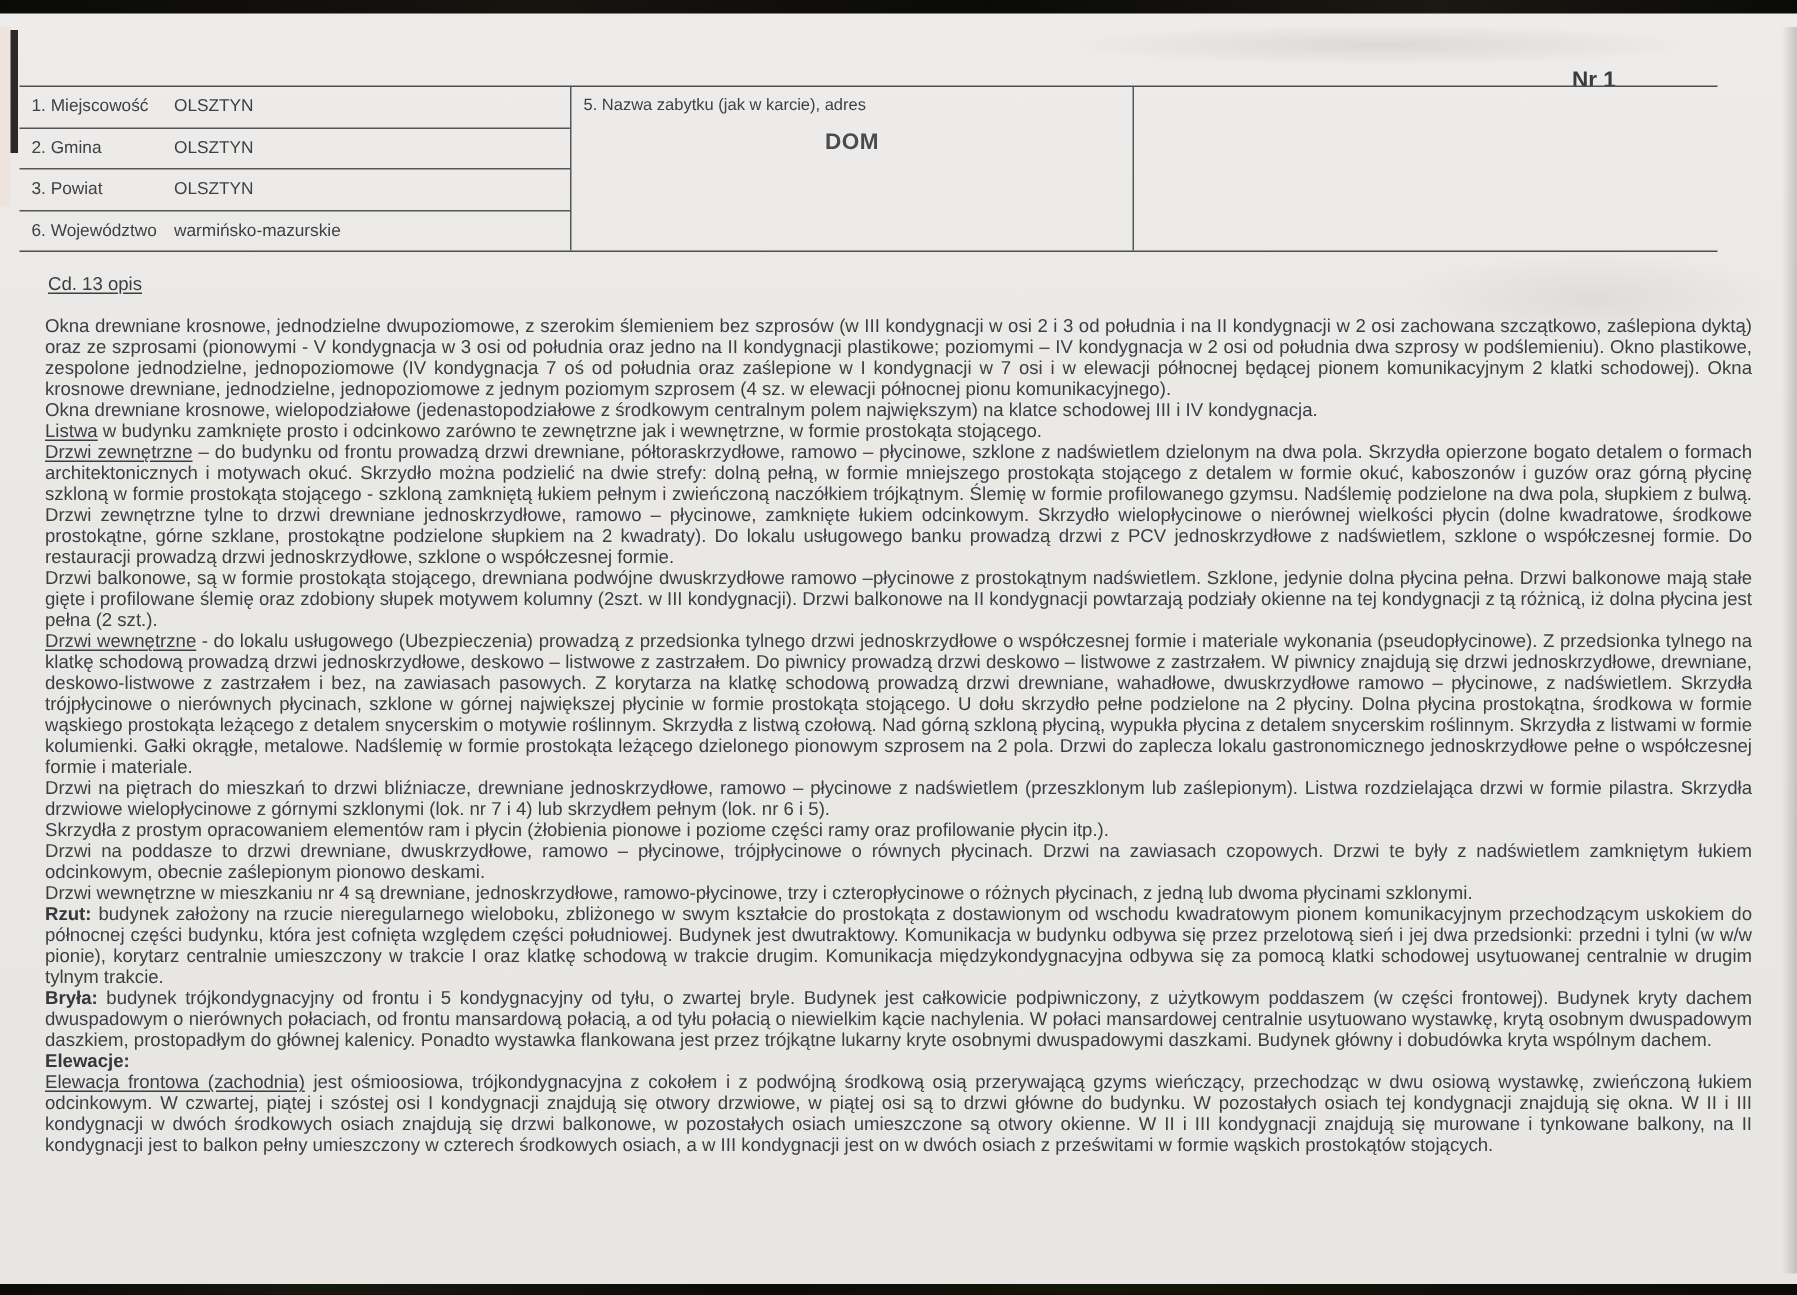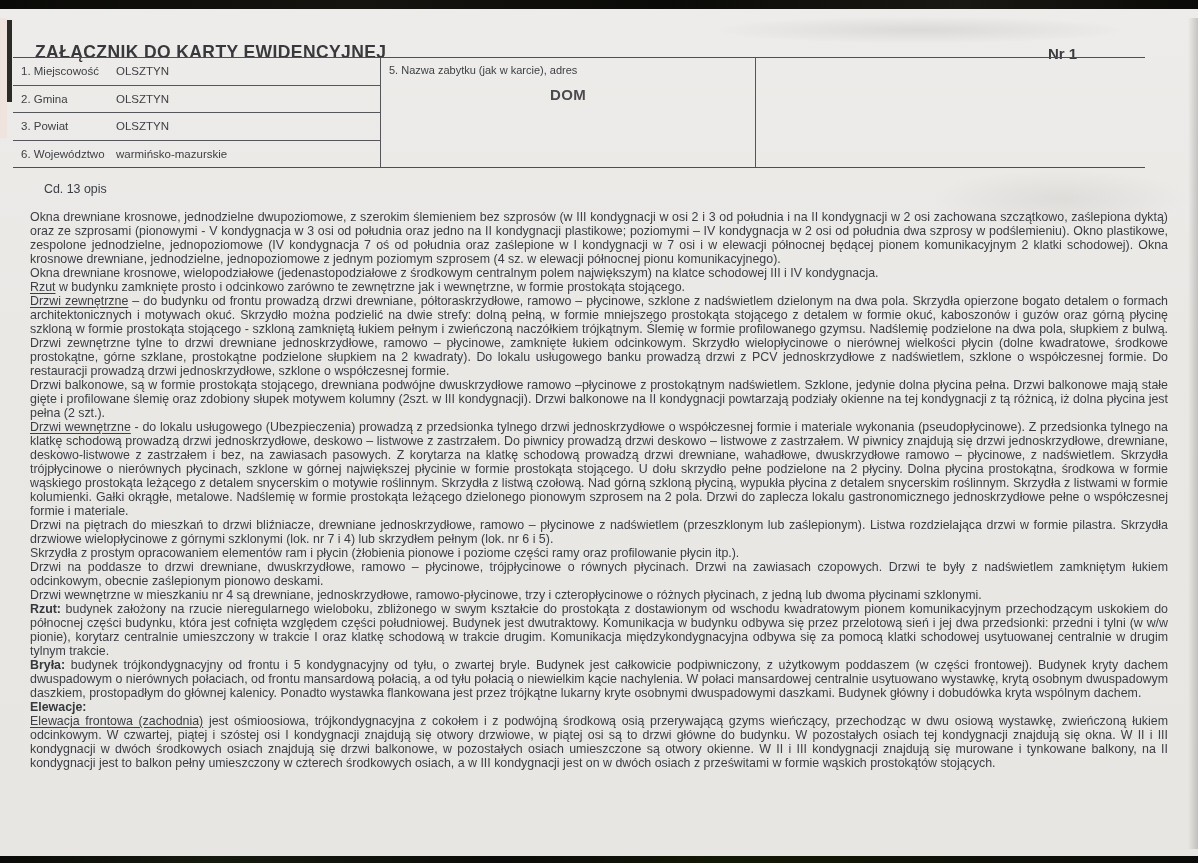--- a/index.html
+++ b/index.html
@@ -39,39 +39,38 @@
   .hrow .lbl{width:95px;font-size:11.5px;color:#3e4044;}
   .hrow .val{font-size:11.5px;color:#3e4044;}
   .col-mid{width:376px;border-left:1.3px solid #55565a;border-right:1.3px solid #55565a;box-sizing:border-box;}
   .col-right{flex:1;}
   .cell-label{font-size:11px;color:#3e4044;padding:6px 0 0 8px;}
   .monument-name{margin-top:10px;text-align:center;font-size:15px;font-weight:bold;color:#4a4b4e;letter-spacing:.3px;}
   .monument-addr{margin-top:4px;text-align:center;font-size:15px;font-weight:bold;color:#4a4b4e;letter-spacing:.3px;}
   .attachment-val{margin-top:26px;text-align:center;font-size:15.5px;color:#46474a;letter-spacing:.3px;}
 
   .doc{position:absolute;left:30px;top:173px;width:1138px;color:#3b3e44;}
-  .sec-head{font-size:12.4px;text-underline-offset:2px;margin:0 0 14px 14px;}
+  .sec-head{font-size:12.4px;text-decoration:underline;text-underline-offset:2px;margin:0 0 14px 2px;}
   .doc p{margin:0;font-size:12.4px;line-height:14px;text-align:justify;}
   .lead-u{text-decoration:underline;text-underline-offset:2px;}
   .lead-b{font-weight:bold;color:#34373c;margin-top:48px;}
 
   .footer{position:absolute;left:8px;top:833px;width:1154px;border-top:1px dashed #85857f;}
   .footer .credit{padding:3px 0 0 22px;font-size:12px;color:#3b3e44;}
   .signature{position:absolute;left:410px;top:-28px;width:64px;height:58px;}
 </style>
 </head>
 <body>
 
 <div class="bar-top"></div>
 
 <div class="page">
   <div class="smudge s2"></div>
   <div class="smudge s1"></div>
 
-  <div class="title">ZAŁĄCZNIK DO KARTY EWIDENCYJNEJ</div>
   <div class="page-no">Nr 1</div>
 
   <div class="htable">
     <div class="col-left">
         <div class="hrow">
           <span class="lbl">1. Miejscowość</span>
           <span class="val">OLSZTYN</span>
         </div>
         <div class="hrow">
           <span class="lbl">2. Gmina</span>
@@ -90,21 +89,21 @@
       <div class="cell-label">5. Nazwa zabytku (jak w karcie), adres</div>
       <div class="monument-name">DOM</div>
     </div>
   </div>
 
   <div class="doc">
     <div class="sec-head">Cd. 13 opis</div>
     <div id="paragraphs">
         <p><span>Okna drewniane krosnowe, jednodzielne dwupoziomowe, z szerokim ślemieniem bez szprosów (w III kondygnacji w osi 2 i 3 od południa i na II kondygnacji w 2 osi zachowana szczątkowo, zaślepiona dyktą) oraz ze szprosami (pionowymi - V kondygnacja w 3 osi od południa oraz jedno na II kondygnacji plastikowe; poziomymi – IV kondygnacja w 2 osi od południa dwa szprosy w podślemieniu). Okno plastikowe, zespolone jednodzielne, jednopoziomowe (IV kondygnacja 7 oś od południa oraz zaślepione w I kondygnacji w 7 osi i w elewacji północnej będącej pionem komunikacyjnym 2 klatki schodowej). Okna krosnowe drewniane, jednodzielne, jednopoziomowe z jednym poziomym szprosem (4 sz. w elewacji północnej pionu komunikacyjnego).</span></p>
         <p><span>Okna drewniane krosnowe, wielopodziałowe (jedenastopodziałowe z środkowym centralnym polem największym) na klatce schodowej III i IV kondygnacja.</span></p>
-        <p><span class="lead-u">Rzut</span><span> w budynku zamknięte prosto i odcinkowo zarówno te zewnętrzne jak i wewnętrzne, w formie prostokąta stojącego.</span></p>
+        <p><span class="lead-u">Listwa</span><span> w budynku zamknięte prosto i odcinkowo zarówno te zewnętrzne jak i wewnętrzne, w formie prostokąta stojącego.</span></p>
         <p><span class="lead-u">Drzwi zewnętrzne</span><span> – do budynku od frontu prowadzą drzwi drewniane, półtoraskrzydłowe, ramowo – płycinowe, szklone z nadświetlem dzielonym na dwa pola. Skrzydła opierzone bogato detalem o formach architektonicznych i motywach okuć. Skrzydło można podzielić na dwie strefy: dolną pełną, w formie mniejszego prostokąta stojącego z detalem w formie okuć, kaboszonów i guzów oraz górną płycinę szkloną w formie prostokąta stojącego - szkloną zamkniętą łukiem pełnym i zwieńczoną naczółkiem trójkątnym. Ślemię w formie profilowanego gzymsu. Nadślemię podzielone na dwa pola, słupkiem z bulwą. Drzwi zewnętrzne tylne to drzwi drewniane jednoskrzydłowe, ramowo – płycinowe, zamknięte łukiem odcinkowym. Skrzydło wielopłycinowe o nierównej wielkości płycin (dolne kwadratowe, środkowe prostokątne, górne szklane, prostokątne podzielone słupkiem na 2 kwadraty). Do lokalu usługowego banku prowadzą drzwi z PCV jednoskrzydłowe z nadświetlem, szklone o współczesnej formie. Do restauracji prowadzą drzwi jednoskrzydłowe, szklone o współczesnej formie.</span></p>
         <p><span>Drzwi balkonowe, są w formie prostokąta stojącego, drewniana podwójne dwuskrzydłowe ramowo –płycinowe z prostokątnym nadświetlem.  Szklone, jedynie dolna płycina pełna. Drzwi balkonowe mają stałe gięte i profilowane ślemię oraz zdobiony słupek motywem kolumny (2szt. w III kondygnacji). Drzwi balkonowe na II kondygnacji powtarzają podziały okienne na tej kondygnacji z tą różnicą, iż dolna płycina jest pełna (2 szt.).</span></p>
         <p><span class="lead-u">Drzwi wewnętrzne</span><span> - do lokalu usługowego (Ubezpieczenia) prowadzą z przedsionka tylnego drzwi jednoskrzydłowe o współczesnej formie i materiale wykonania (pseudopłycinowe). Z przedsionka tylnego na klatkę schodową prowadzą drzwi jednoskrzydłowe, deskowo – listwowe z zastrzałem. Do piwnicy prowadzą drzwi deskowo – listwowe z zastrzałem. W piwnicy znajdują się drzwi jednoskrzydłowe, drewniane, deskowo-listwowe z zastrzałem i bez, na zawiasach pasowych. Z korytarza na klatkę schodową prowadzą drzwi drewniane, wahadłowe, dwuskrzydłowe ramowo – płycinowe, z nadświetlem. Skrzydła trójpłycinowe o nierównych płycinach, szklone w górnej największej płycinie w formie prostokąta stojącego. U dołu skrzydło pełne podzielone na 2 płyciny. Dolna płycina prostokątna, środkowa w formie wąskiego prostokąta leżącego z detalem snycerskim o motywie roślinnym. Skrzydła z listwą czołową. Nad górną szkloną płyciną, wypukła płycina z detalem snycerskim roślinnym. Skrzydła z listwami w formie kolumienki. Gałki okrągłe, metalowe. Nadślemię w formie prostokąta leżącego dzielonego pionowym szprosem na 2 pola. Drzwi do zaplecza lokalu gastronomicznego jednoskrzydłowe pełne o współczesnej formie i materiale.</span></p>
         <p><span>Drzwi na piętrach do mieszkań to drzwi bliźniacze, drewniane jednoskrzydłowe, ramowo – płycinowe z nadświetlem (przeszklonym lub zaślepionym). Listwa rozdzielająca drzwi w formie pilastra. Skrzydła drzwiowe wielopłycinowe z górnymi szklonymi (lok. nr 7 i 4) lub skrzydłem pełnym (lok. nr 6 i 5).</span></p>
         <p><span>Skrzydła z prostym opracowaniem elementów ram i płycin (żłobienia pionowe i poziome części ramy oraz profilowanie płycin itp.).</span></p>
         <p><span>Drzwi na poddasze to drzwi drewniane, dwuskrzydłowe, ramowo – płycinowe, trójpłycinowe o równych płycinach. Drzwi na zawiasach czopowych. Drzwi te były z nadświetlem zamkniętym łukiem odcinkowym, obecnie zaślepionym pionowo deskami.</span></p>
         <p><span>Drzwi wewnętrzne w mieszkaniu nr 4 są drewniane, jednoskrzydłowe, ramowo-płycinowe, trzy i czteropłycinowe o różnych płycinach, z jedną lub dwoma płycinami szklonymi.</span></p>
         <p><span class="lead-b">Rzut:</span><span> budynek założony na rzucie nieregularnego wieloboku, zbliżonego w swym kształcie do prostokąta z dostawionym od wschodu kwadratowym pionem komunikacyjnym przechodzącym uskokiem do północnej części budynku, która jest cofnięta względem części południowej. Budynek jest dwutraktowy. Komunikacja w budynku odbywa się przez przelotową sień i jej dwa przedsionki: przedni i tylni (w w/w pionie), korytarz centralnie umieszczony w trakcie I oraz klatkę schodową w trakcie drugim. Komunikacja międzykondygnacyjna odbywa się za pomocą klatki schodowej usytuowanej centralnie w drugim tylnym trakcie.</span></p>
         <p><span class="lead-b">Bryła:</span><span> budynek trójkondygnacyjny od frontu i  5 kondygnacyjny od tyłu, o zwartej bryle. Budynek jest całkowicie podpiwniczony, z użytkowym poddaszem (w części frontowej). Budynek kryty dachem dwuspadowym o nierównych połaciach, od frontu mansardową połacią, a od tyłu połacią o niewielkim kącie nachylenia. W połaci mansardowej centralnie usytuowano wystawkę, krytą osobnym dwuspadowym daszkiem, prostopadłym do głównej kalenicy. Ponadto wystawka flankowana jest przez trójkątne lukarny kryte osobnymi dwuspadowymi daszkami. Budynek główny i dobudówka kryta wspólnym dachem.</span></p>
         <p><span class="lead-b">Elewacje:</span><span></span></p>

